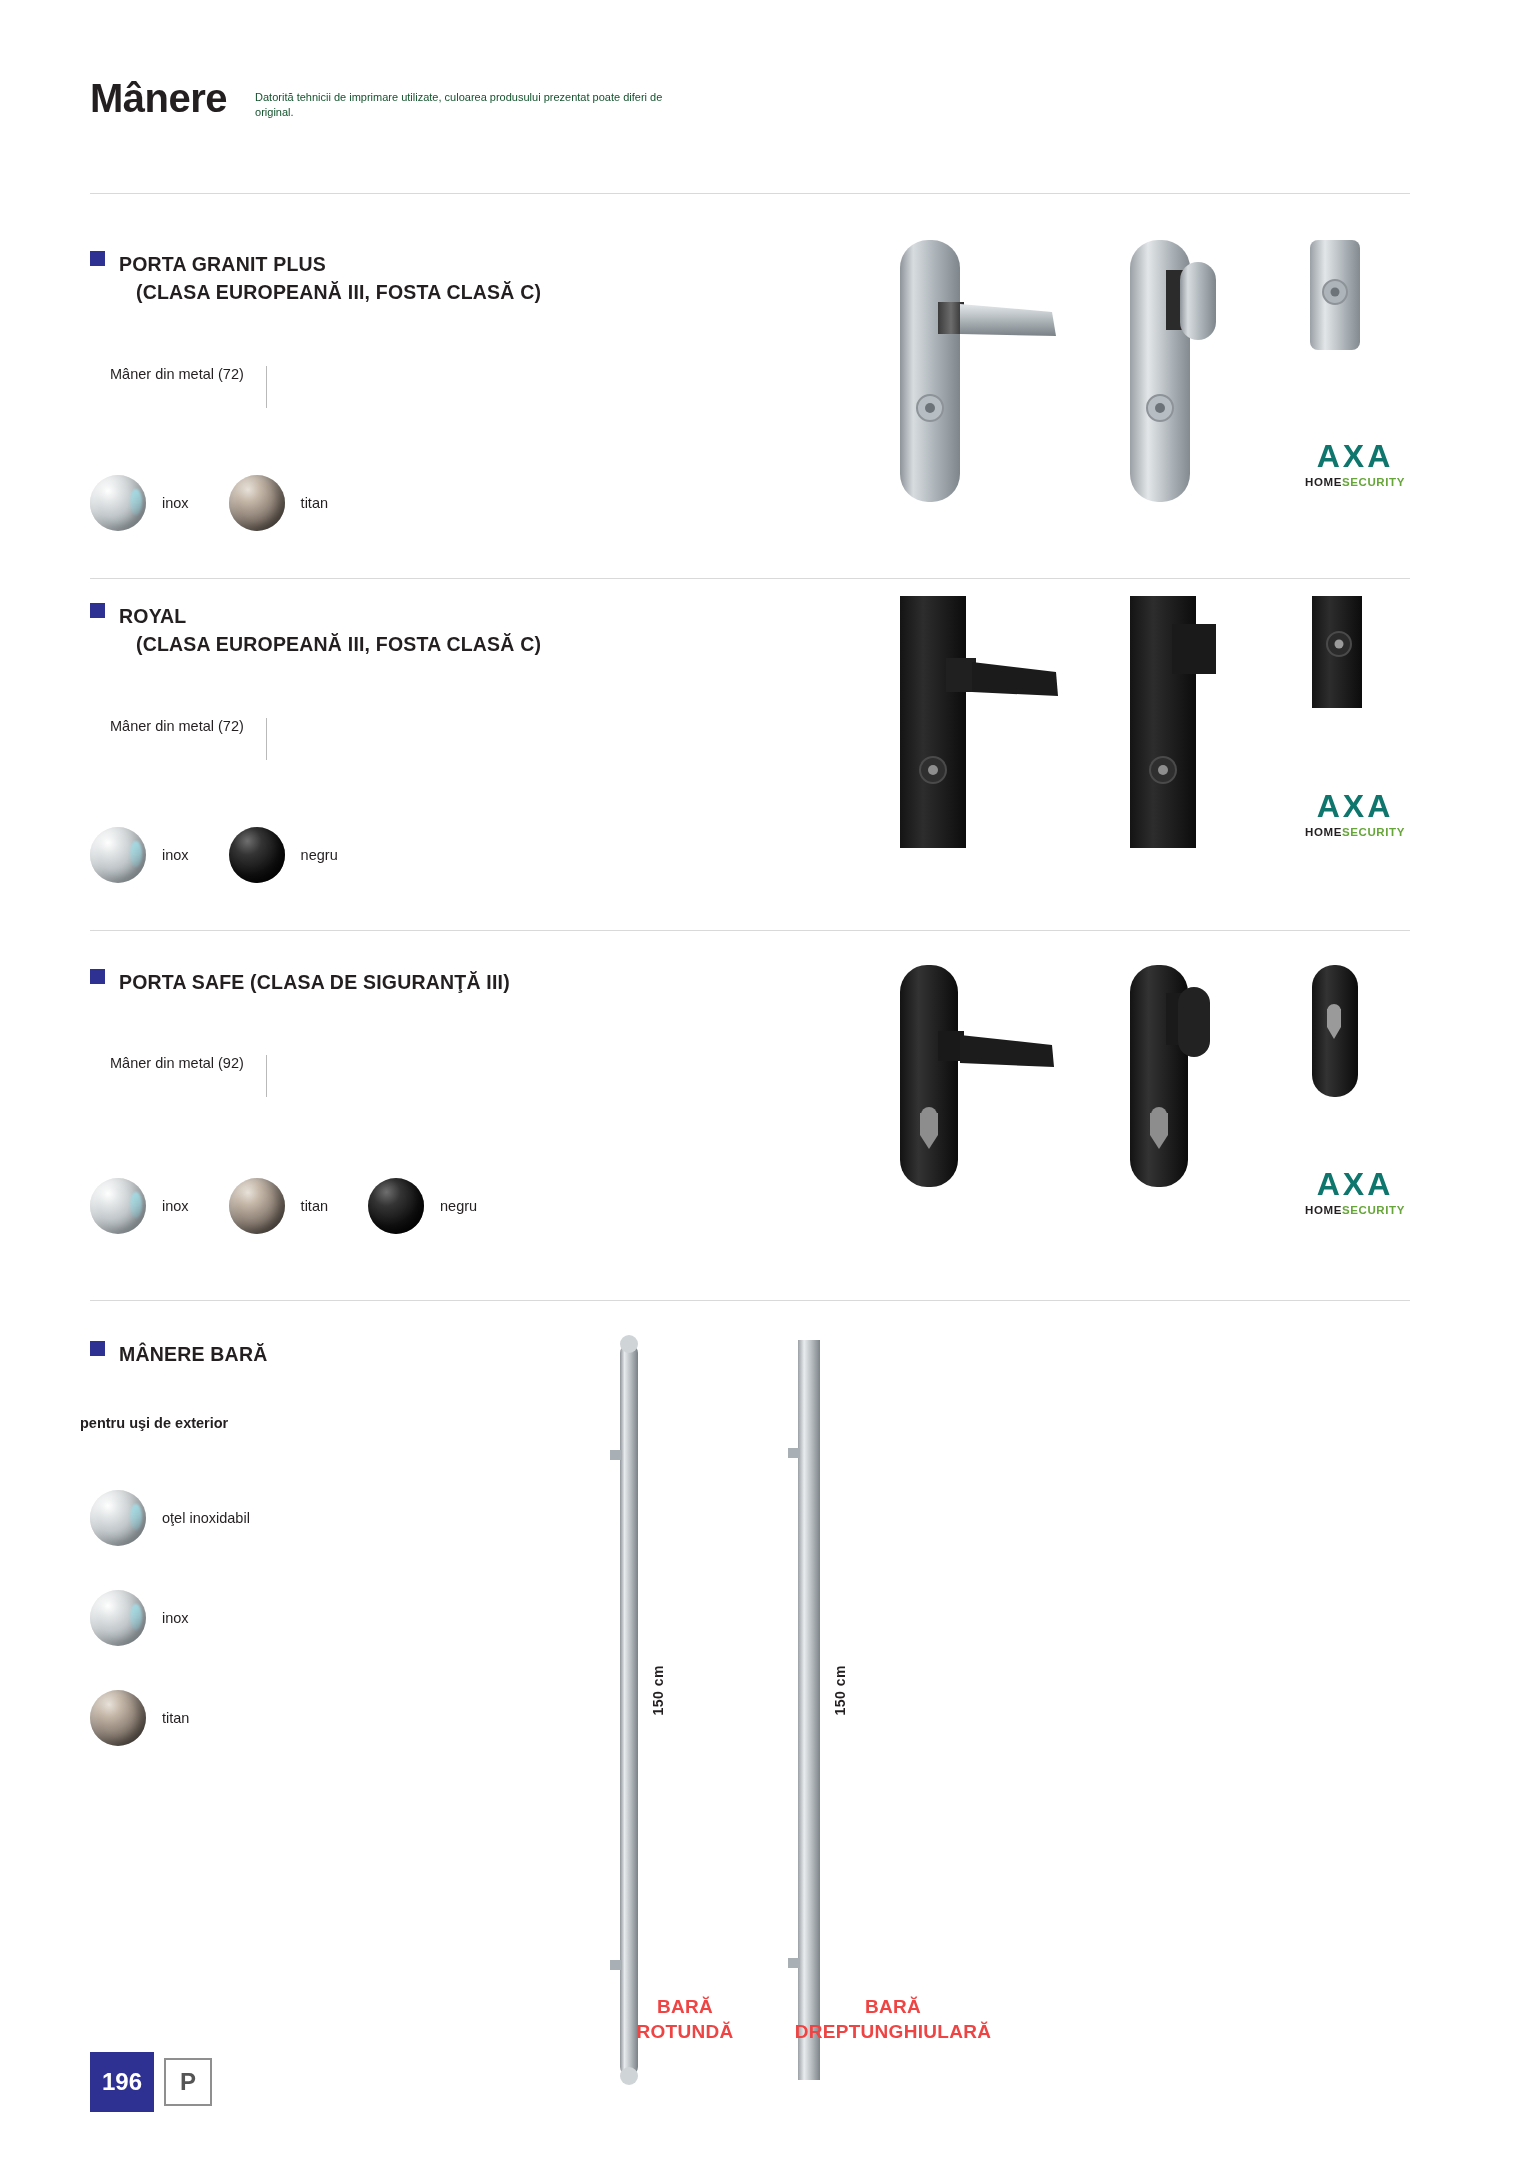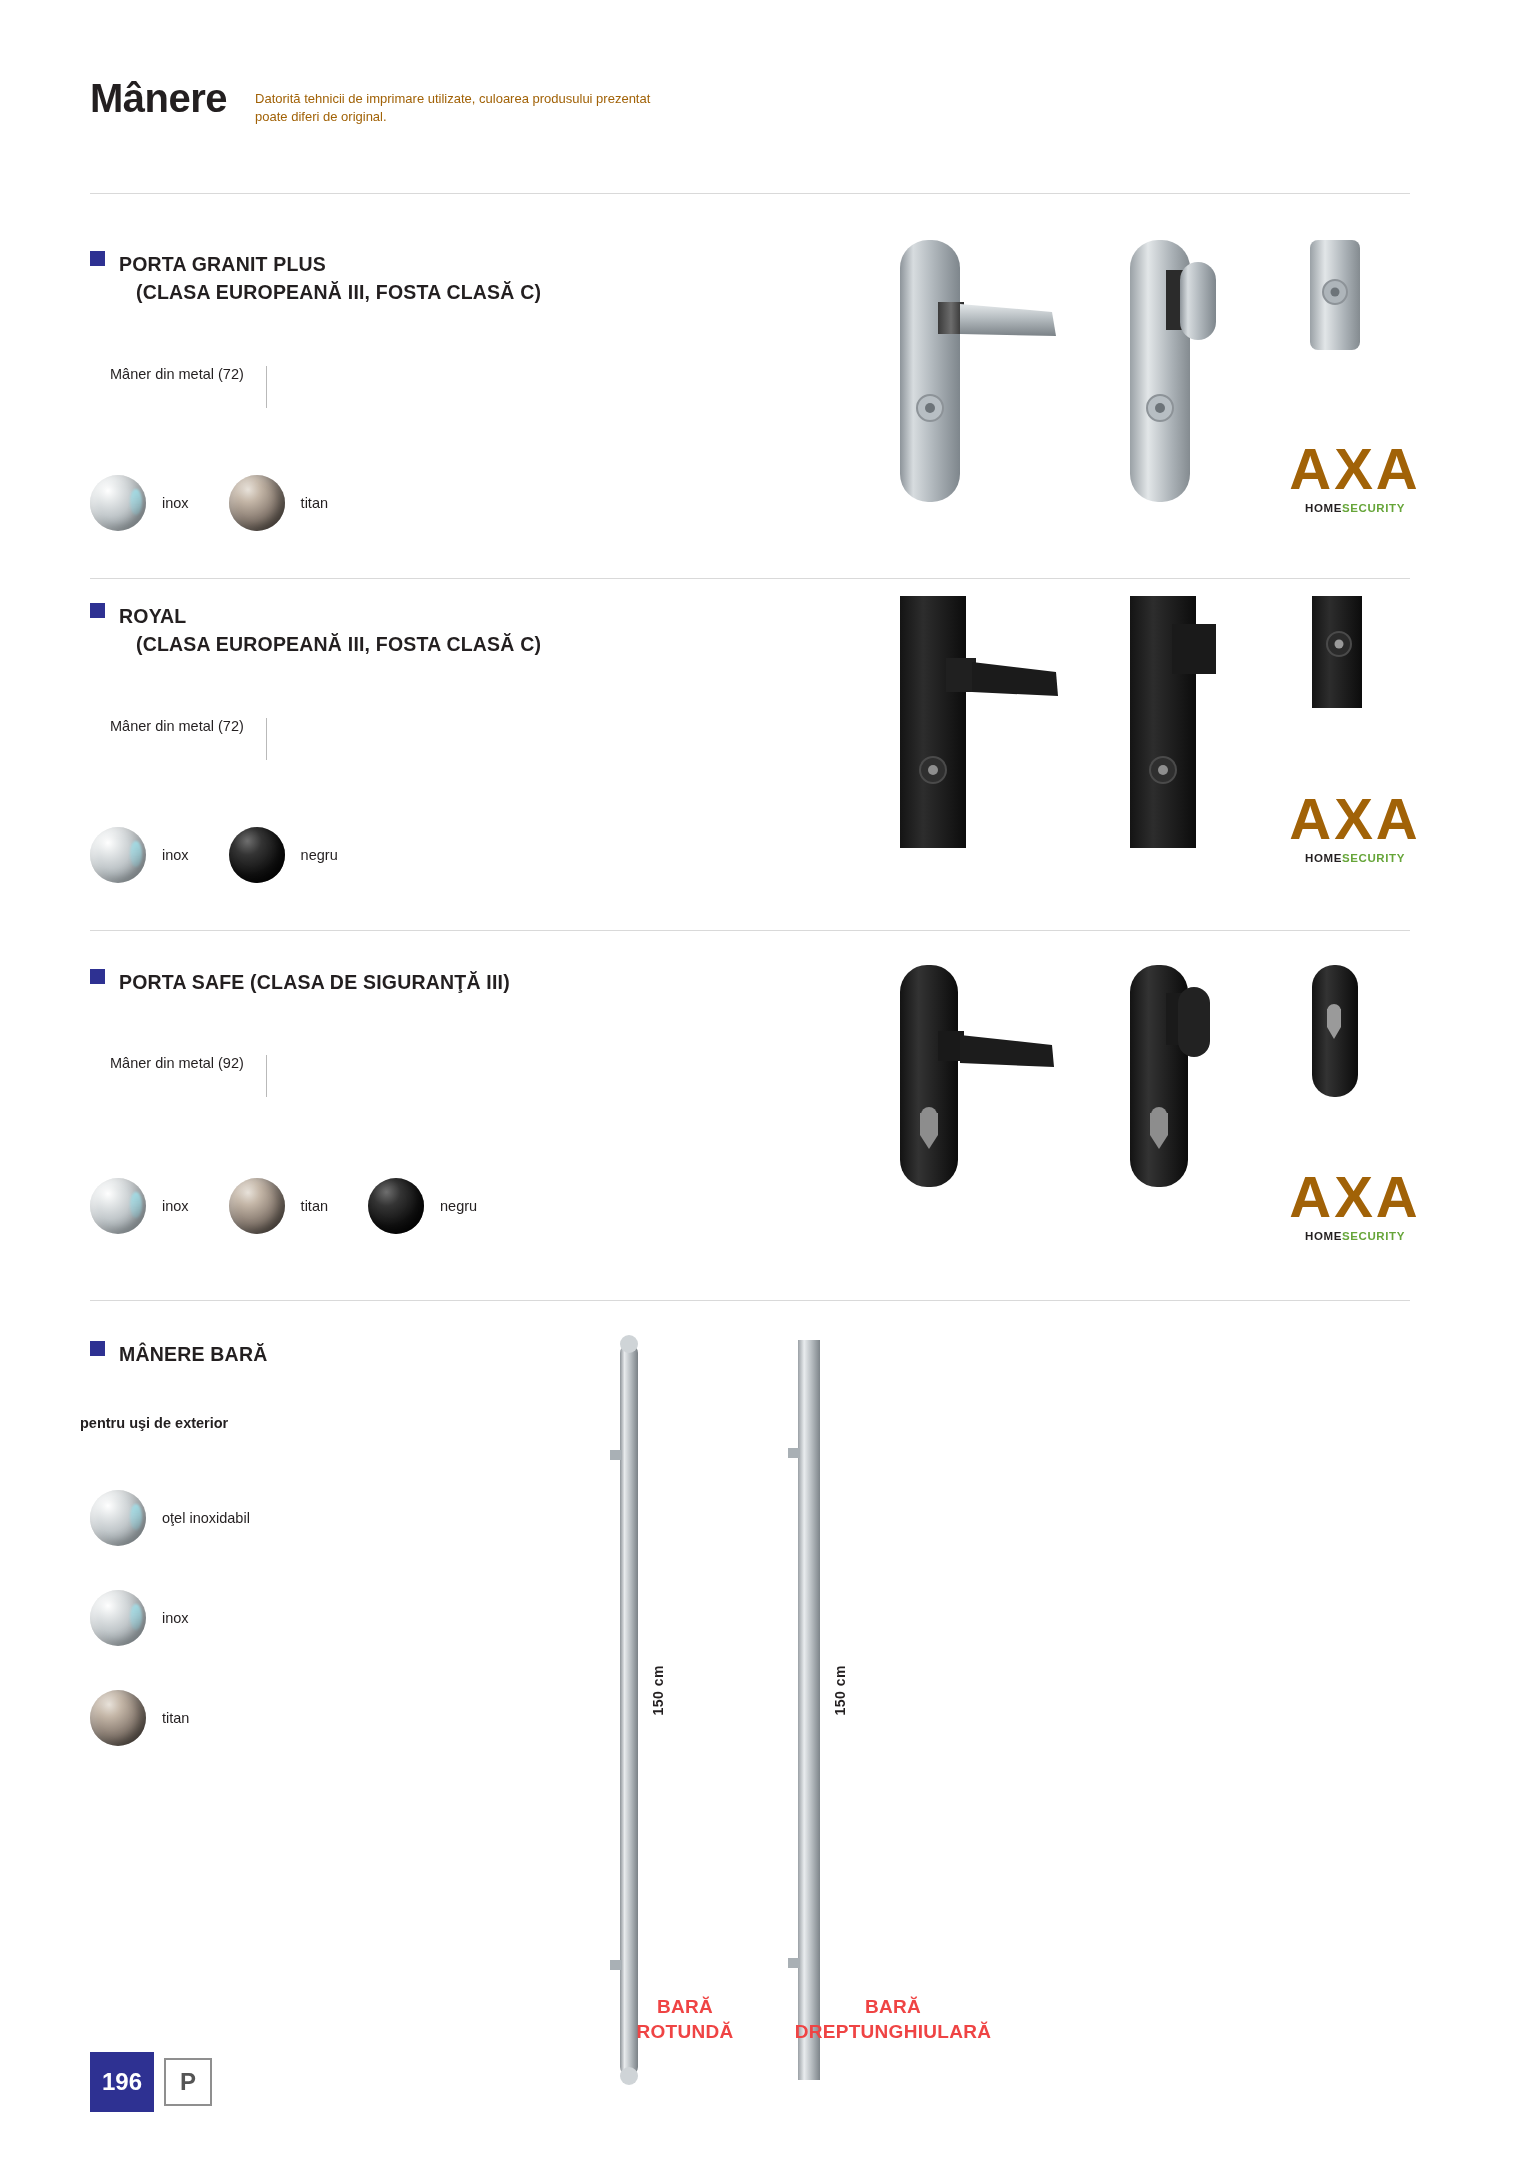--- a/index.html
+++ b/index.html
@@ -32,24 +32,24 @@
   .page-title {
     font-size: 40px;
     font-weight: bold;
     letter-spacing: -0.5px;
     line-height: 1;
     color: #231f20;
   }
   .header-note {
     margin-left: 28px;
     margin-top: 12px;
-    font-size: 13px;
+    font-size: 11px;
     line-height: 1.35;
     max-width: 420px;
-    color: #a16207;
+    color: #14532d;
   }
   .rule {
     position: absolute;
     left: 90px;
     width: 1320px;
     height: 1px;
     background: #d9d9d9;
   }
 
   
@@ -148,24 +148,24 @@
     position: absolute;
   }
 
   
   .axa {
     position: absolute;
     text-align: center;
     user-select: none;
   }
   .axa-word {
-    font-size: 58px;
+    font-size: 32px;
     font-weight: bold;
     letter-spacing: 3px;
-    color: #a16207;
+    color: #0f766e;
     line-height: 1;
     font-family: "Liberation Sans", sans-serif;
   }
   .axa-sub {
     font-size: 11.5px;
     font-weight: bold;
     letter-spacing: 0.6px;
     margin-top: 4px;
     color: #231f20;
   }

